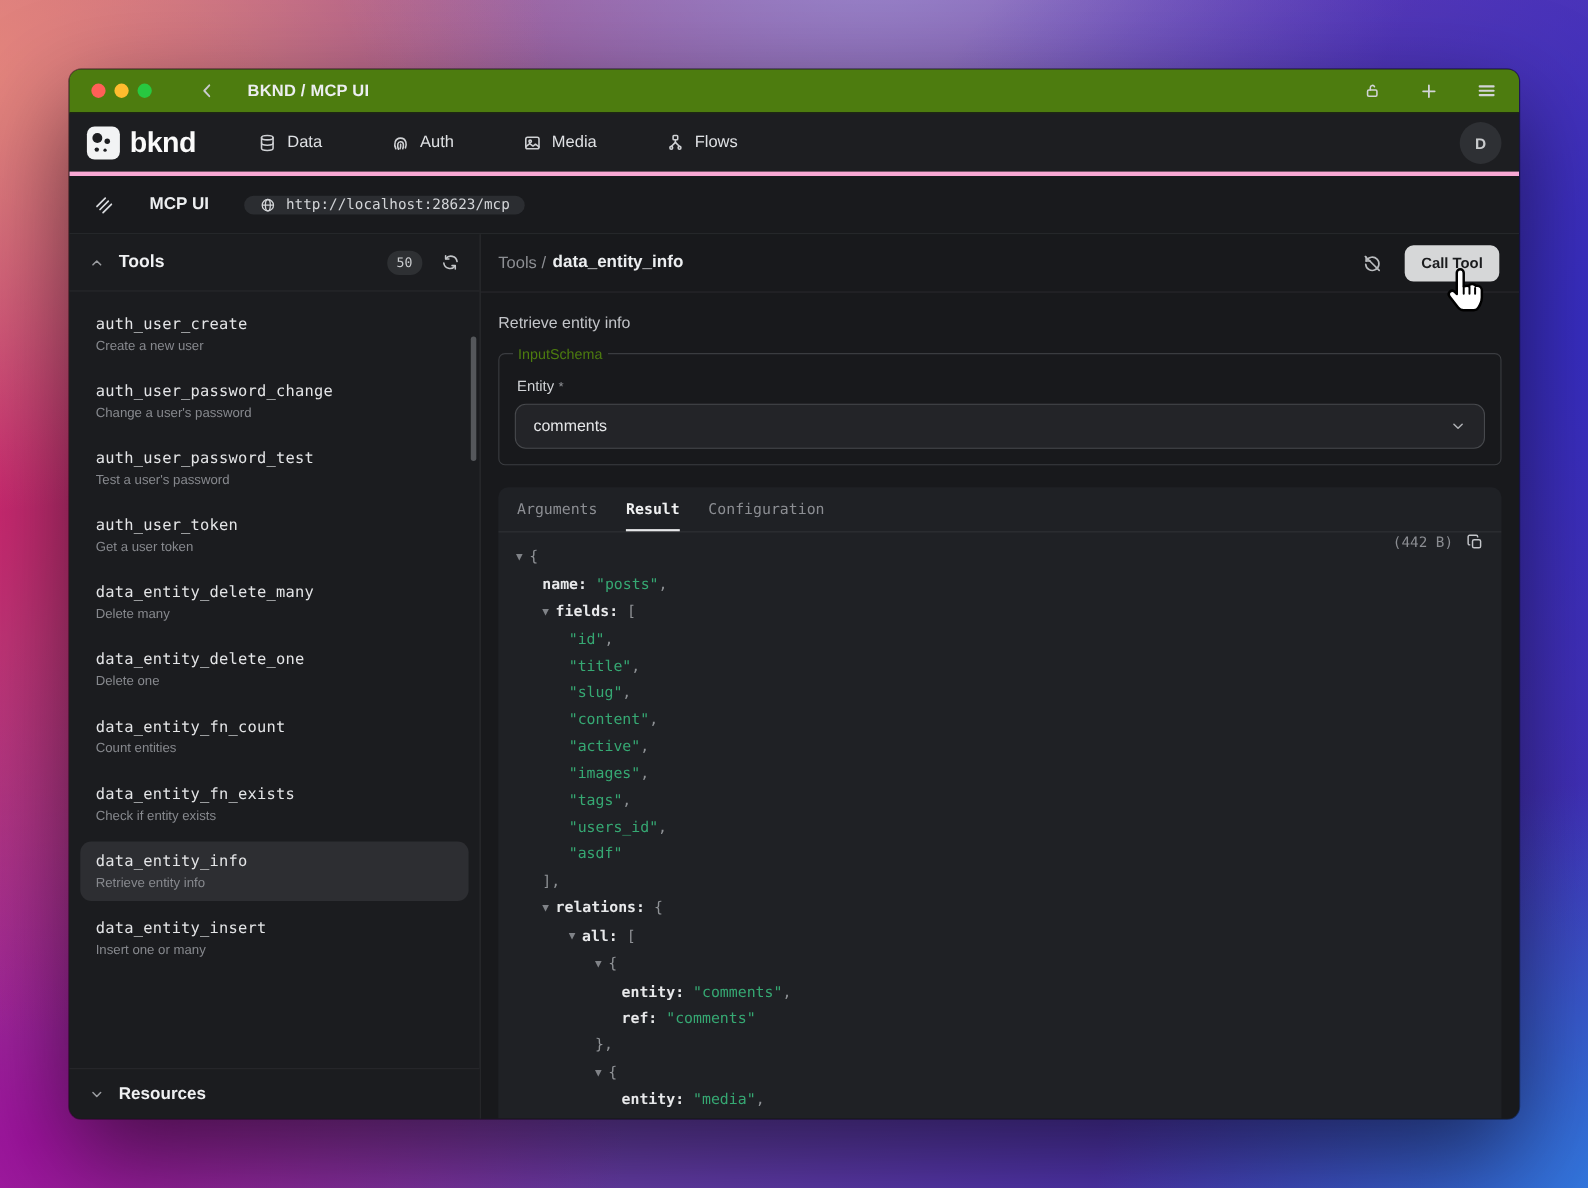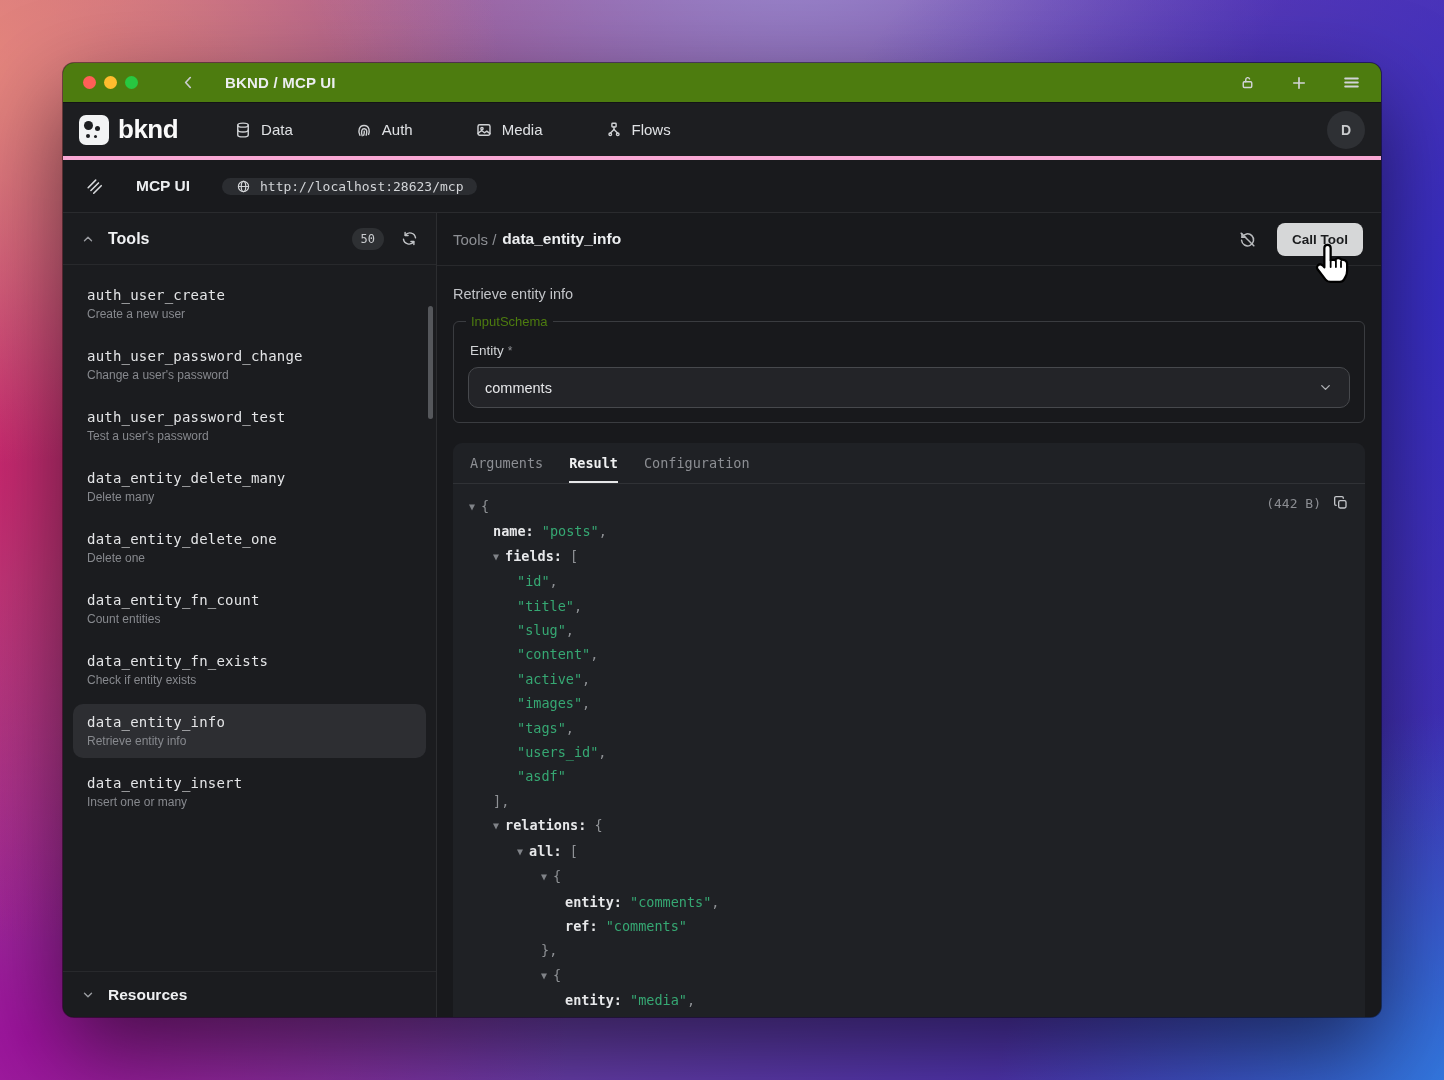--- a/index.html
+++ b/index.html
@@ -155,21 +155,21 @@
     flex:1; min-height:0; overflow:hidden; padding:10px 16px 0 16px;
     font-family:"DejaVu Sans Mono", monospace; font-size:13.5px; line-height:24.4px;
   }
   .json-line{ white-space:pre; }
   .seg-m{ color:#808388; font-size:10px; vertical-align:1px; }
   .seg-k{ color:#e7e8ea; font-weight:700; }
   .seg-s{ color:#36a873; }
   .seg-p{ color:#8f9296; }
 
   .size-copy{
-    position:absolute; top:52px; right:16px; display:flex; align-items:center; gap:12px;
+    position:absolute; top:42px; right:16px; display:flex; align-items:center; gap:12px;
   }
   .size-label{ font-family:"DejaVu Sans Mono", monospace; font-size:13px; color:#8b8d92; }
   .copy-btn{ color:#c3c5c9; cursor:pointer; }
 
   .cursor{ position:absolute; left:1308px; top:240px; width:48px; height:48px; pointer-events:none; z-index:50; }
 </style>
 </head>
 <body>
 
 <div class="window">
@@ -304,20 +304,24 @@
           <div class="tool-name">auth_user_create</div>
           <div class="tool-desc">Create a new user</div>
         </div>
         <div class="tool-item">
           <div class="tool-name">auth_user_password_change</div>
           <div class="tool-desc">Change a user's password</div>
         </div>
         <div class="tool-item">
           <div class="tool-name">auth_user_password_test</div>
           <div class="tool-desc">Test a user's password</div>
+        </div>
+        <div class="tool-item">
+          <div class="tool-name">auth_user_token</div>
+          <div class="tool-desc">Get a user token</div>
         </div>
         <div class="tool-item">
           <div class="tool-name">data_entity_delete_many</div>
           <div class="tool-desc">Delete many</div>
         </div>
         <div class="tool-item">
           <div class="tool-name">data_entity_delete_one</div>
           <div class="tool-desc">Delete one</div>
         </div>
         <div class="tool-item">

